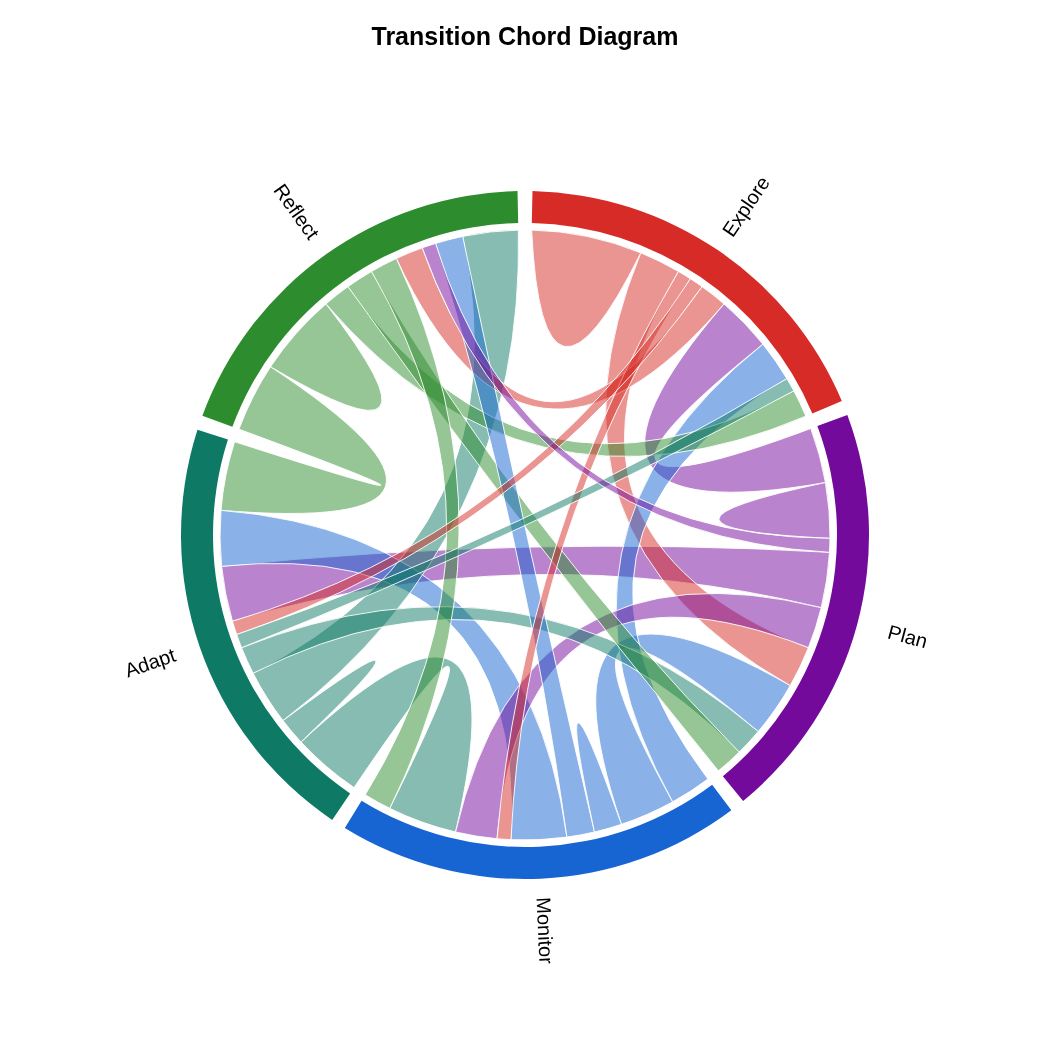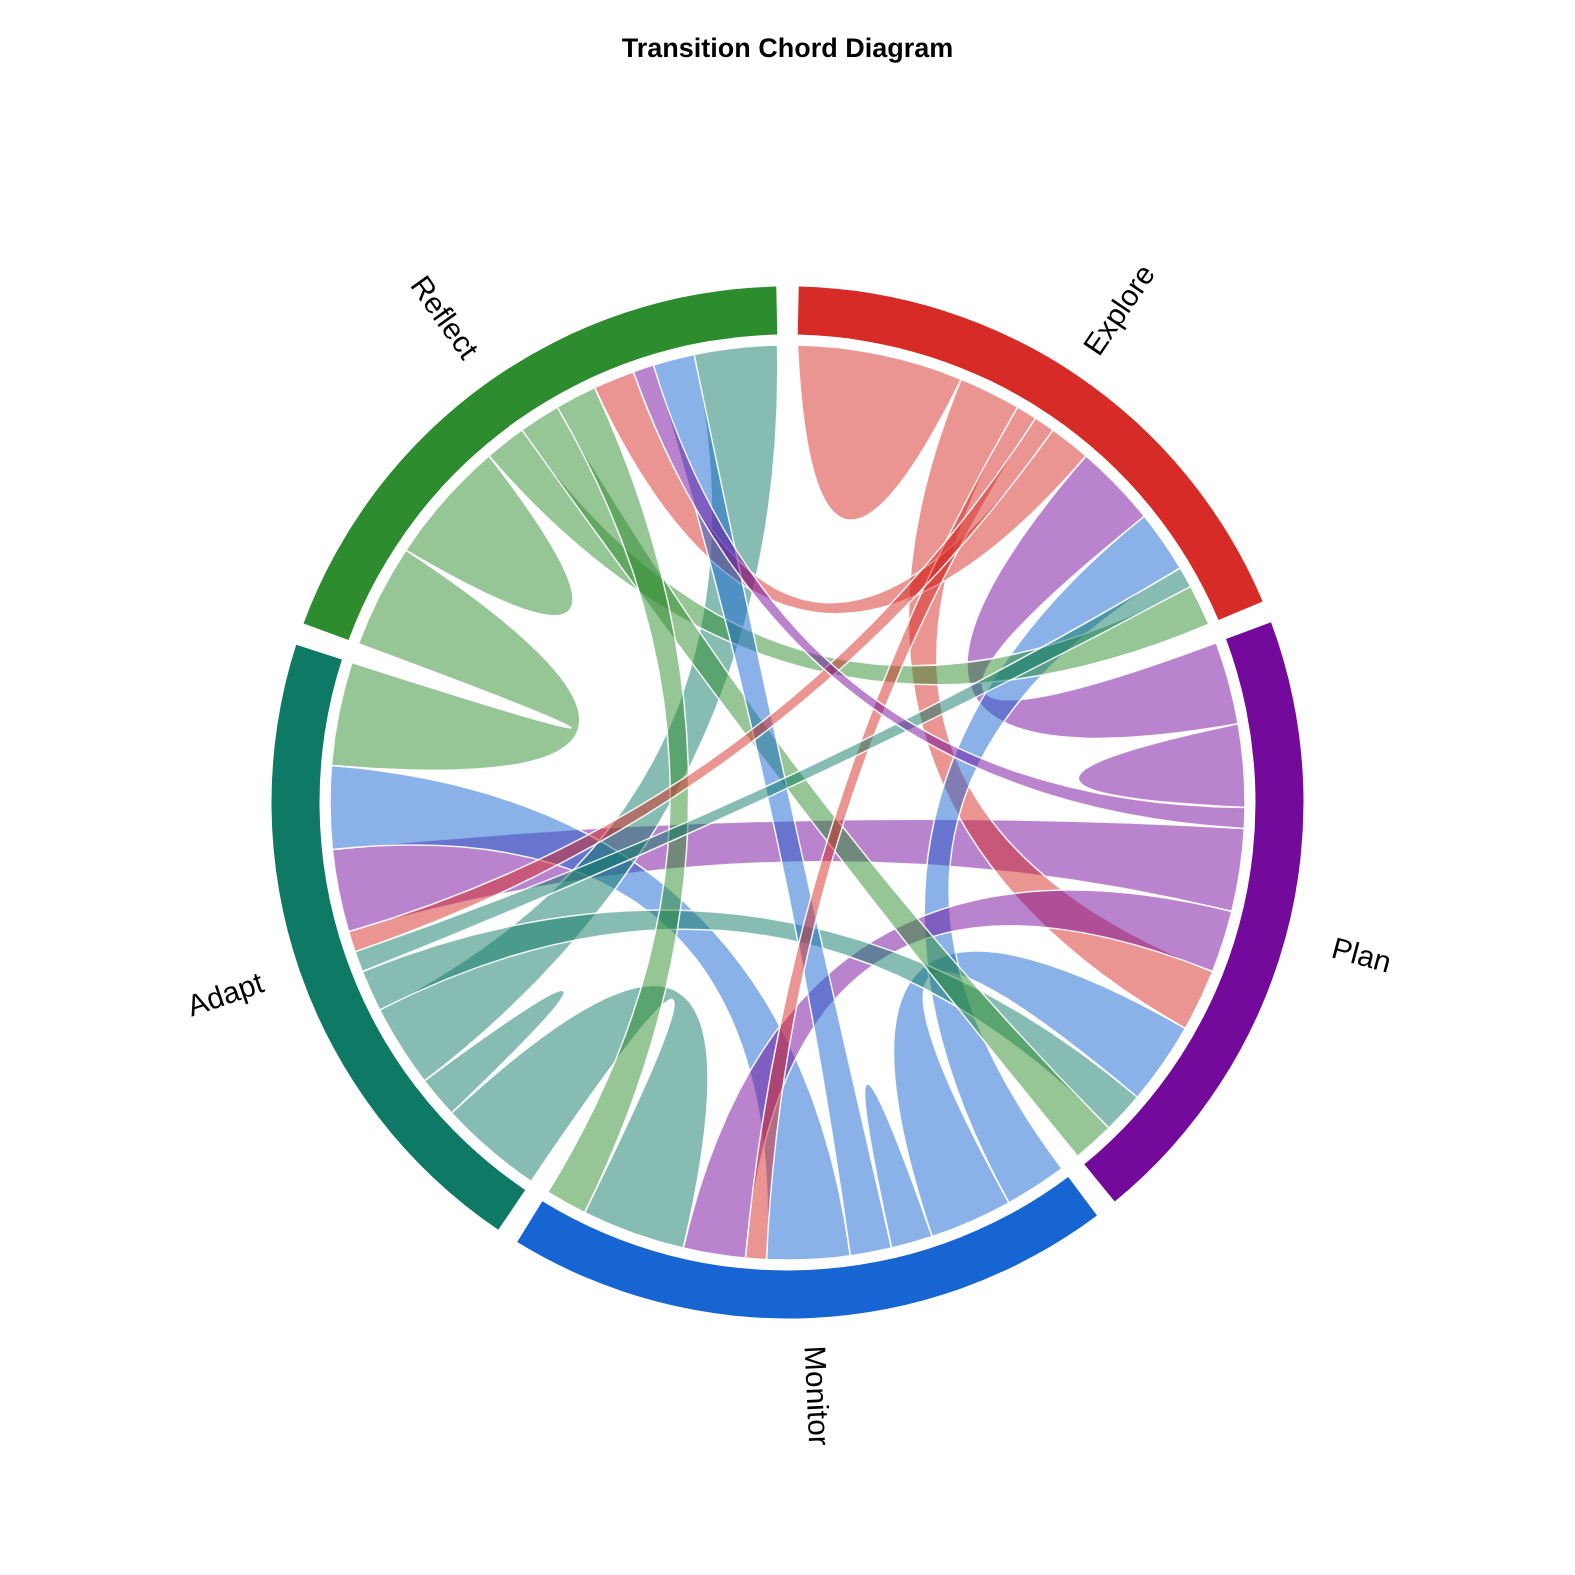--- a/index.html
+++ b/index.html
@@ -16,21 +16,21 @@
     width: 1050px;
     height: 1050px;
     background: #ffffff;
   }
   .chart-title {
     position: absolute;
     top: 22px;
     left: 0;
     width: 100%;
     text-align: center;
-    font-size: 18px;
+    font-size: 25px;
     font-weight: bold;
     color: #000000;
     letter-spacing: 0px;
   }
   svg.chord {
     position: absolute;
     top: 0;
     left: 0;
   }
   .node-label {

